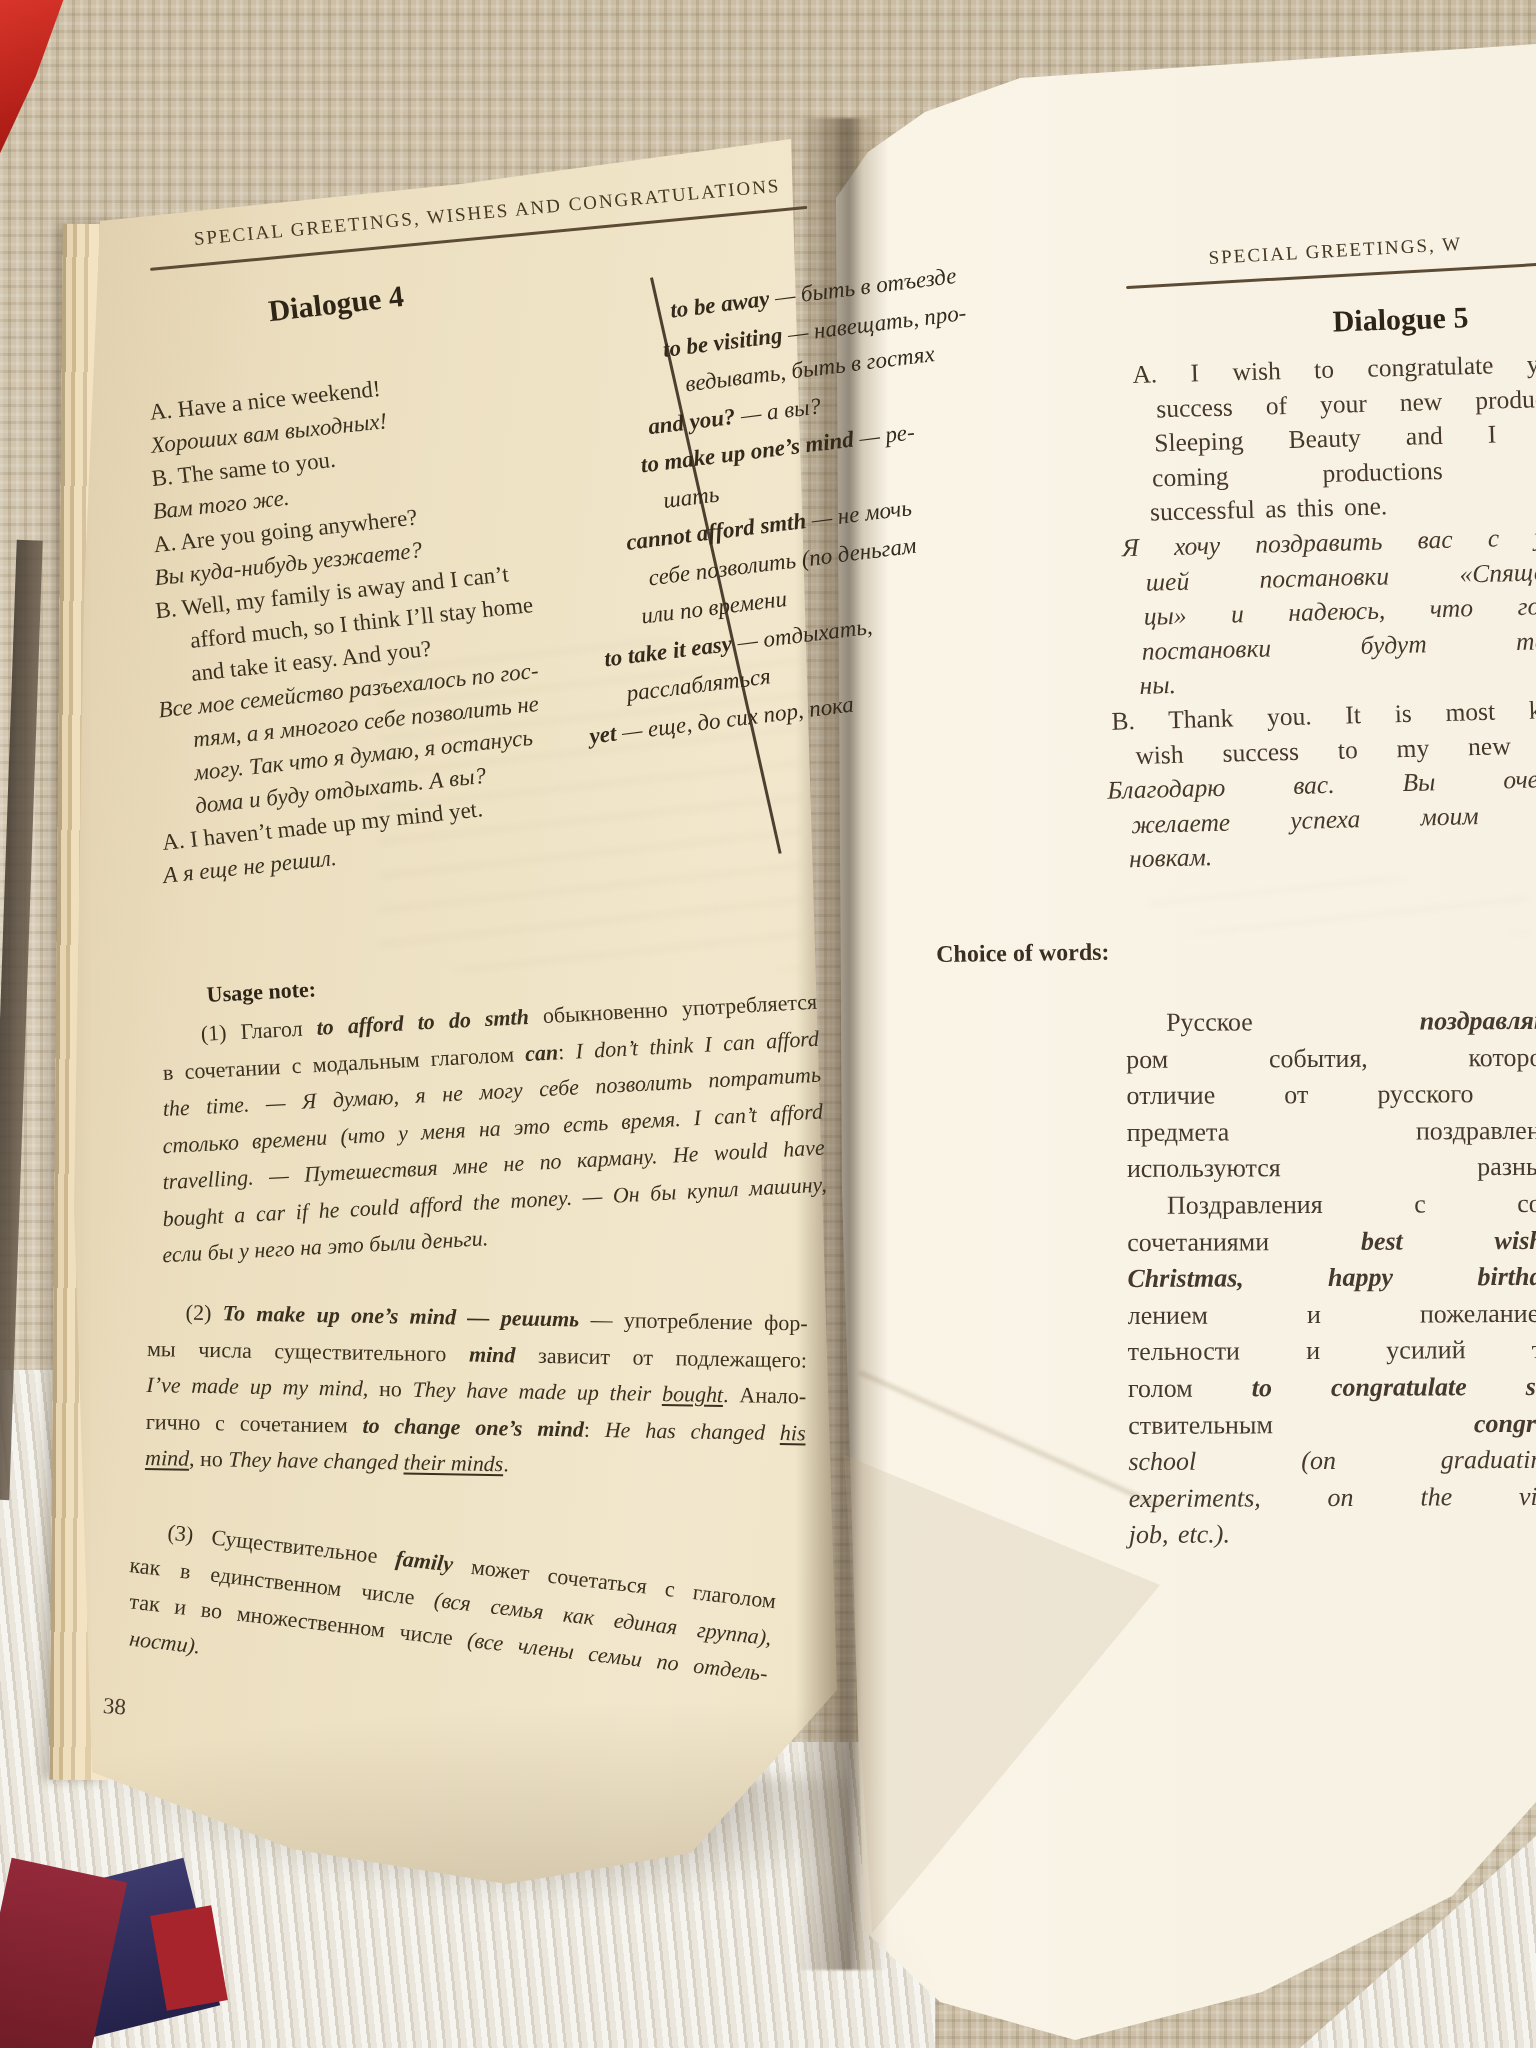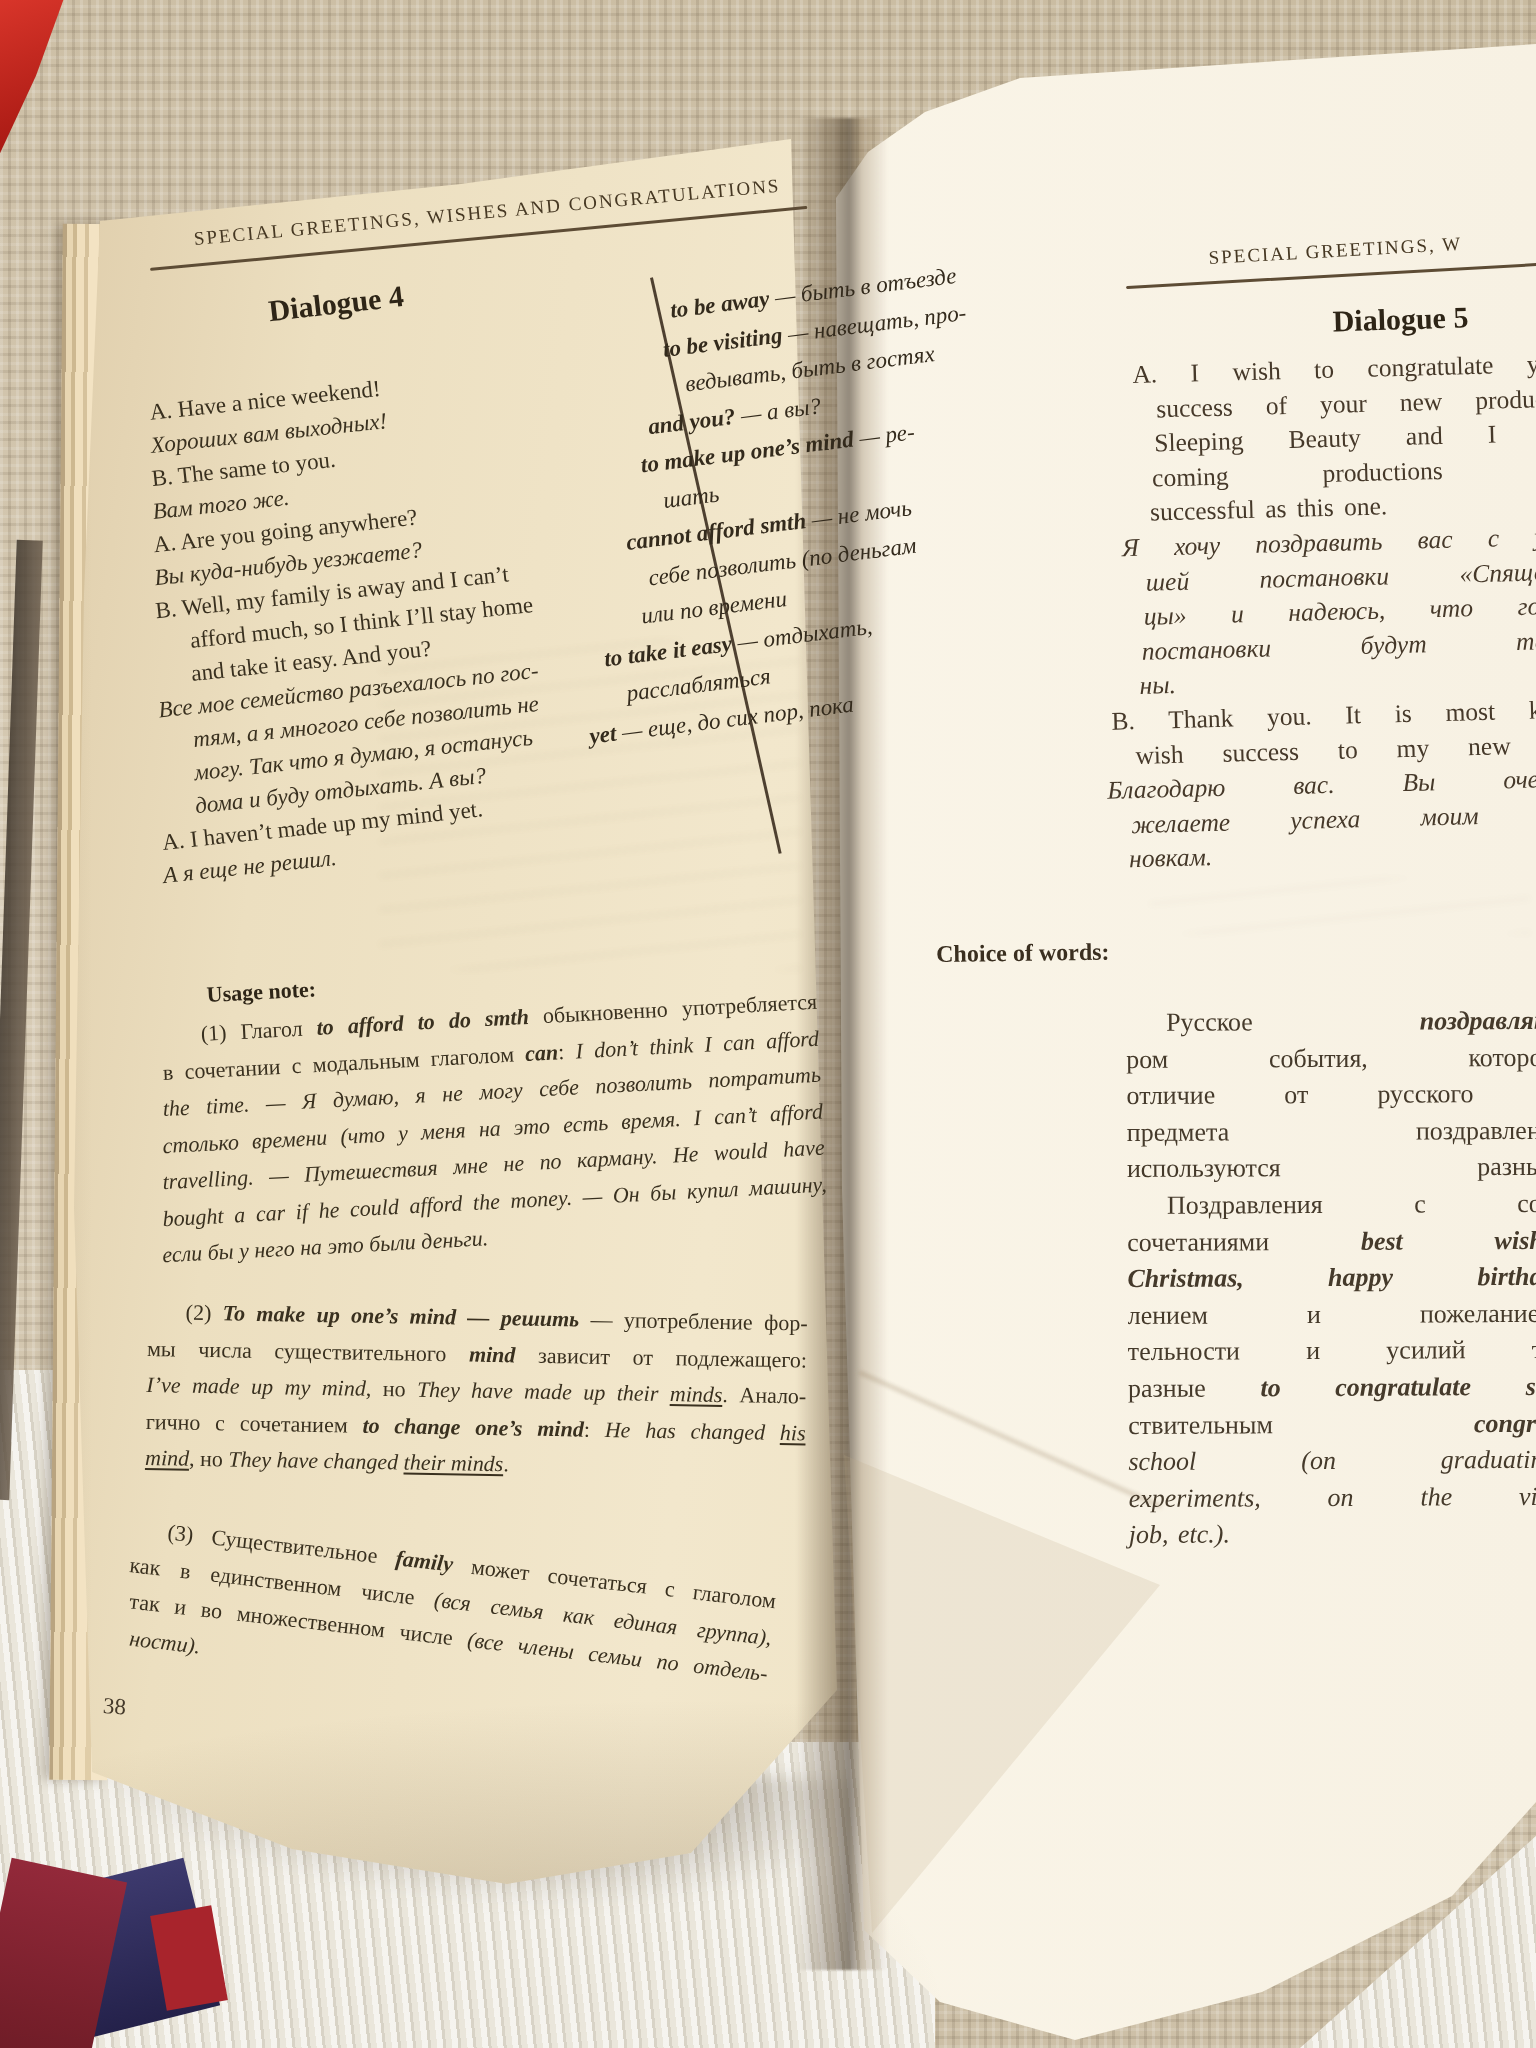--- a/index.html
+++ b/index.html
@@ -159,21 +159,21 @@
       <div class="line j" style="margin-left: -6px;"><span class="si">столько времени (что у меня на это есть время. </span><span class="si">I can’t afford</span></div>
       <div class="line j" style="margin-left: -8px;"><span class="si">travelling. — Путешествия мне не по карману. </span><span class="si">He would have</span></div>
       <div class="line j" style="margin-left: -10px;"><span class="si">bought a car if he could afford the money. — Он бы купил машину,</span></div>
       <div class="line" style="margin-left: -12px;"><span class="si">если бы у него на это были деньги.</span></div>
     </div>
 
   <div class="t usage" style="left:148px;top:1294px;width:660px;transform:rotate(1deg);">
 
   <div class="line first j"><span>(2) </span><span class="sb si">To make up one’s mind — решить</span><span> — употребление фор-</span></div>
       <div class="line j"><span>мы числа существительного </span><span class="sb si">mind</span><span> зависит от подлежащего:</span></div>
-      <div class="line j"><span class="si">I’ve made up my mind</span><span>, но </span><span class="si">They have made up their </span><span class="si su">minds</span><span>. Анало-</span></div>
+      <div class="line j"><span class="si">I’ve made up my mind</span><span>, но </span><span class="si">They have made up their </span><span class="si su">bought</span><span>. Анало-</span></div>
       <div class="line j"><span>гично с сочетанием </span><span class="sb si">to change one’s mind</span><span>: </span><span class="si">He has changed </span><span class="si su">his</span></div>
       <div class="line"><span class="si su">mind</span><span>, но </span><span class="si">They have changed </span><span class="si su">their minds</span><span>.</span></div>
     </div>
 
   <div class="t usage" style="left:132px;top:1510px;width:650px;transform:rotate(6.5deg);">
 
   <div class="line first j" style="margin-left: 0px;"><span>(3) Существительное </span><span class="sb si">family</span><span> может сочетаться с глаголом</span></div>
       <div class="line j" style="margin-left: 4px;"><span>как в единственном числе </span><span class="si">(вся семья как единая группа),</span></div>
       <div class="line j" style="margin-left: 8px;"><span>так и во множественном числе </span><span class="si">(все члены семьи по отдель-</span></div>
       <div class="line" style="margin-left: 12px;"><span class="si">ности).</span></div>
@@ -212,20 +212,20 @@
   <div class="line first j"><span>Русское </span><span class="sb si">поздравлят</span></div>
       <div class="line j"><span>ром события, которое</span></div>
       <div class="line j"><span>отличие от русского я</span></div>
       <div class="line j"><span>предмета поздравлени</span></div>
       <div class="line j"><span>используются разные</span></div>
       <div class="line first j"><span>Поздравления с соб</span></div>
       <div class="line j"><span>сочетаниями </span><span class="sb si">best wishe</span></div>
       <div class="line j"><span class="sb si">Christmas, happy birthda</span></div>
       <div class="line j"><span>лением и пожеланием</span></div>
       <div class="line j"><span>тельности и усилий то</span></div>
-      <div class="line j"><span>разные </span><span class="sb si">to congratulate sm</span></div>
+      <div class="line j"><span>голом </span><span class="sb si">to congratulate sm</span></div>
       <div class="line j"><span>ствительным </span><span class="sb si">congrat</span></div>
       <div class="line j"><span class="si">school (on graduating</span></div>
       <div class="line j"><span class="si">experiments, on the vict</span></div>
       <div class="line"><span class="si">job, etc.).</span></div>
     </div>
 
 </div>
 
 </body></html>

